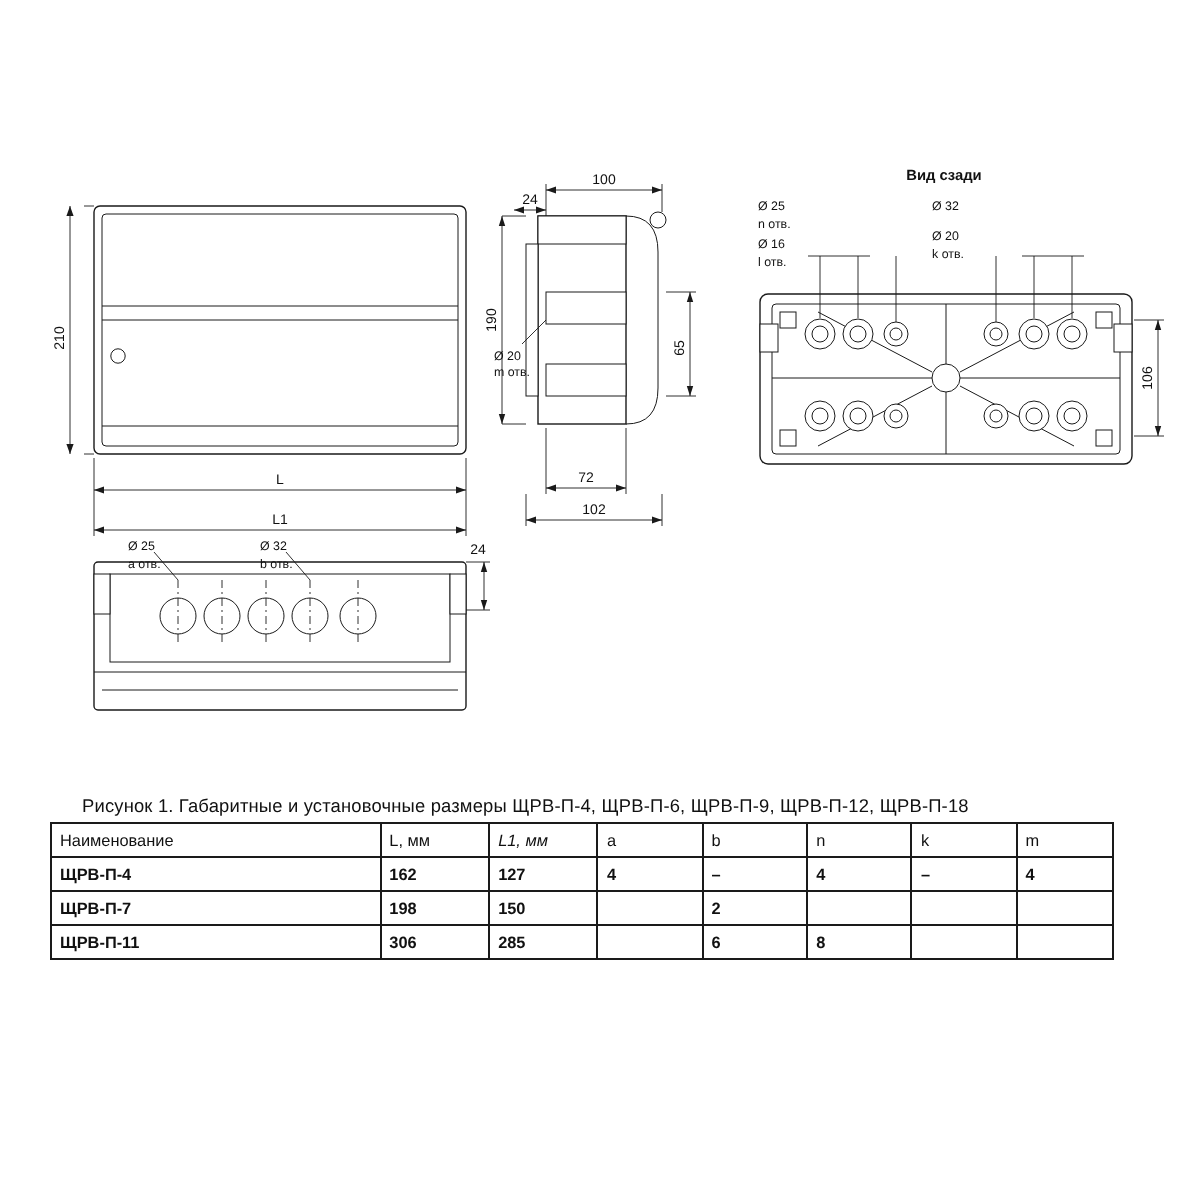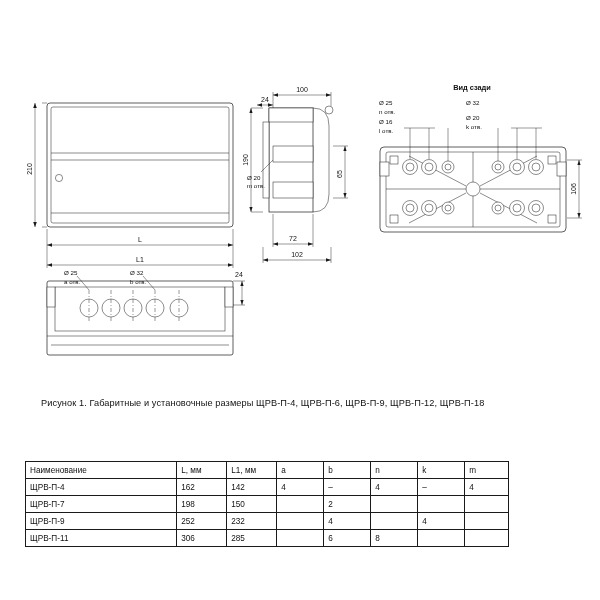--- a/index.html
+++ b/index.html
@@ -34,41 +34,41 @@
     top: 398px;
     font-size: 9.2px;
     letter-spacing: 0.01em;
     color: #111;
     white-space: nowrap;
     text-align: center;
   }
   table.spec {
     position: absolute;
     left: 14px;
-    top: 461px;
-    width: 484px;
+    top: 411px;
+    width: 532px;
     border-collapse: collapse;
     font-size: 8.2px;
     color: #111;
   }
   table.spec th, table.spec td {
     border: 1px solid #1a1a1a;
     padding: 2px 3px 2px 4px;
     text-align: left;
-    font-weight: normal;
+    font-weight: bold;
     height: 12px;
     line-height: 11px;
     vertical-align: middle;
   }
   table.spec th {
     font-weight: normal;
   }
   .col0 { width: 186px; }
   .col1 { width: 56px; }
-  .col2 { width: 56px; }
+  .col2 { width: 56px; font-style: italic; }
   .col3 { width: 56px; }
   .col4 { width: 56px; }
   .col5 { width: 56px; }
   .col6 { width: 56px; }
   .col7 { width: 50px; }
   
   .lbl {
     font-family: "Liberation Sans", sans-serif;
     font-size: 7px;
     fill: #111;
@@ -327,48 +327,38 @@
         <th class="col4">b</th>
         <th class="col5">n</th>
         <th class="col6">k</th>
         <th class="col7">m</th>
       </tr>
     </thead>
     <tbody>
       <tr>
         <td>ЩРВ-П-4</td>
         <td>162</td>
-        <td>142</td>
+        <td>127</td>
         <td>4</td>
         <td>–</td>
         <td>4</td>
         <td>–</td>
         <td>4</td>
       </tr>
       <tr>
         <td>ЩРВ-П-7</td>
         <td>198</td>
         <td>150</td>
         <td></td>
         <td>2</td>
         <td></td>
         <td></td>
         <td></td>
       </tr>
       <tr>
-        <td>ЩРВ-П-9</td>
-        <td>252</td>
-        <td>232</td>
-        <td></td>
-        <td>4</td>
-        <td></td>
-        <td>4</td>
-        <td></td>
-      </tr>
-      <tr>
         <td>ЩРВ-П-11</td>
         <td>306</td>
         <td>285</td>
         <td></td>
         <td>6</td>
         <td>8</td>
         <td></td>
         <td></td>
       </tr>
     </tbody>

